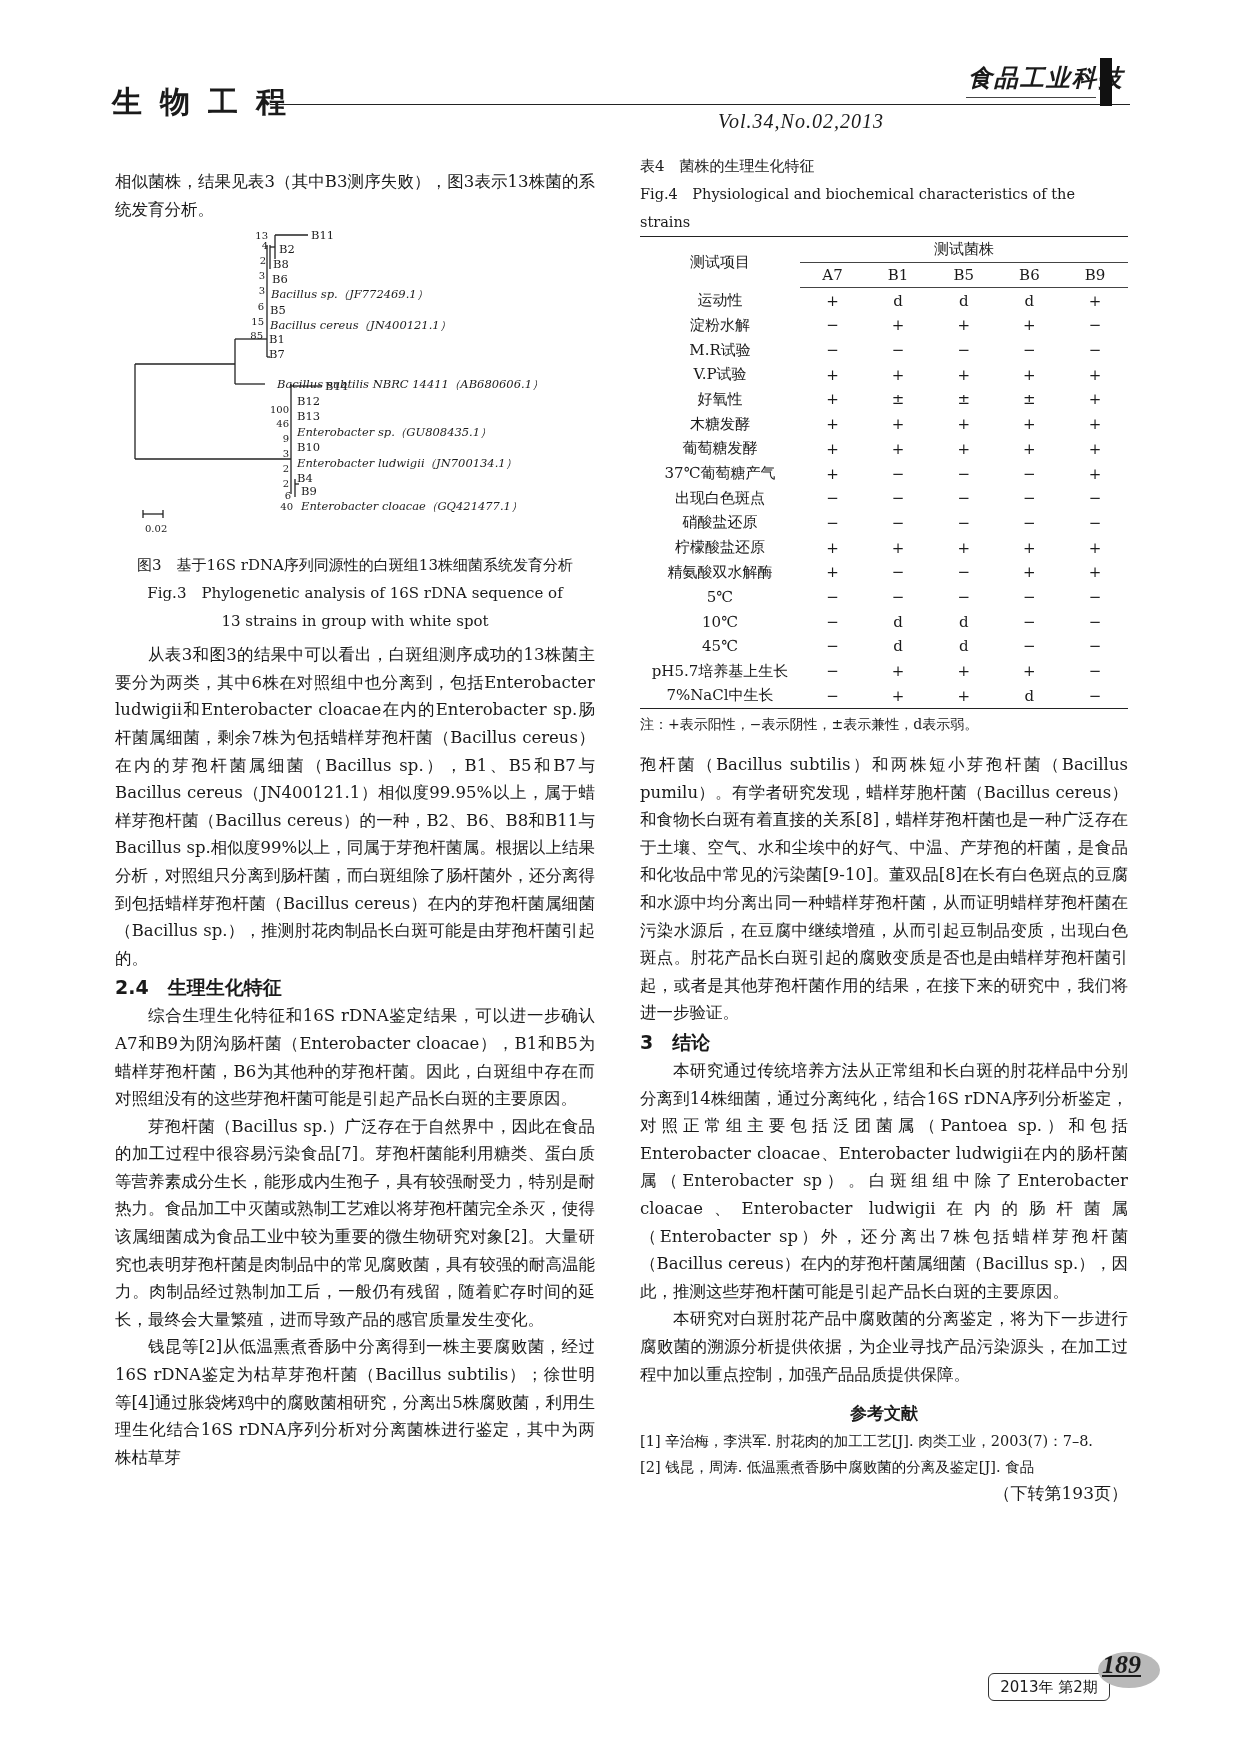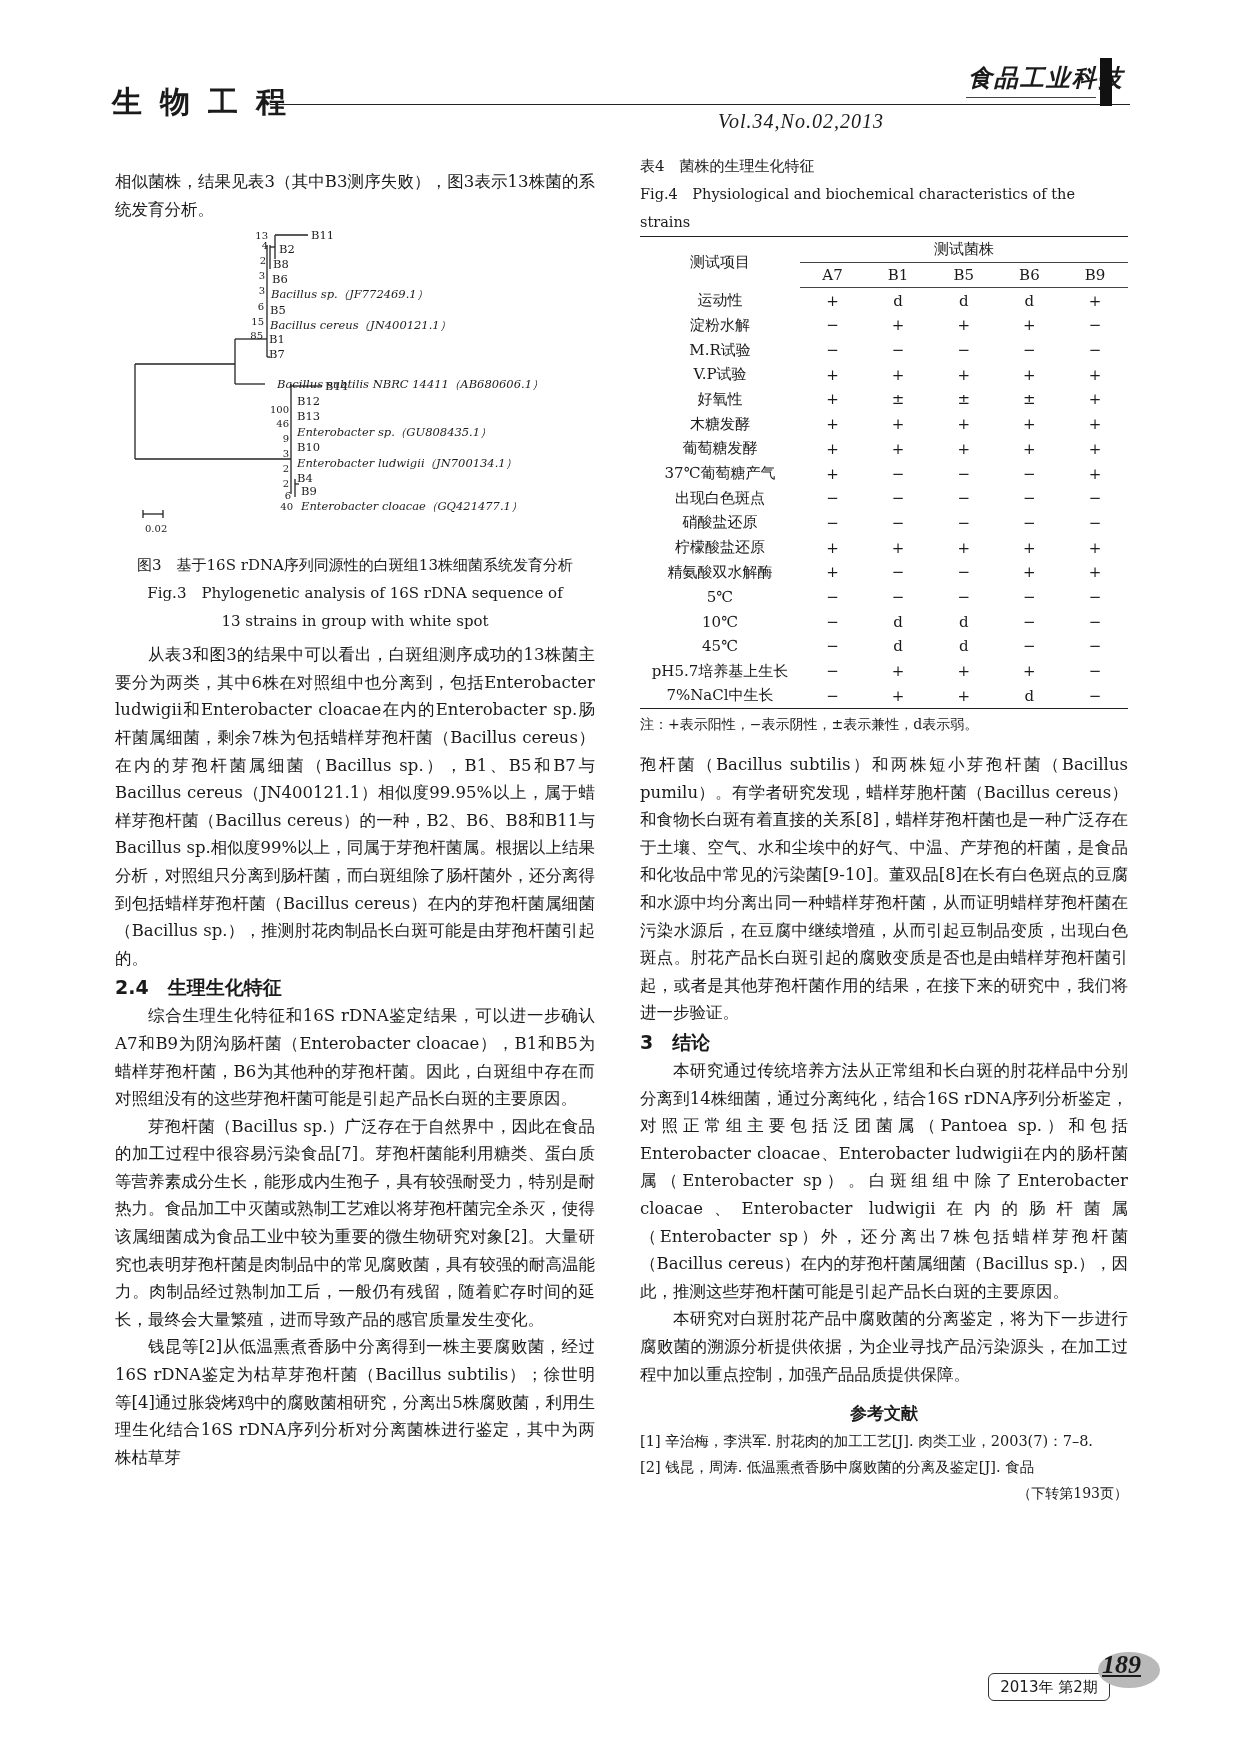--- a/index.html
+++ b/index.html
@@ -39,21 +39,21 @@
   table.t4 th, table.t4 td { text-align:center; padding:0; height:24.7px; font-weight:normal; }
   table.t4 thead tr:first-child th { border-top:1.5px solid #222; }
   table.t4 .grp { border-bottom:1px solid #444; }
   table.t4 thead tr:last-child th { border-bottom:1px solid #444; }
   table.t4 tbody tr:last-child td { border-bottom:1.5px solid #222; }
   .tnote { font-size:14px; line-height:26px; margin-top:2px; }
 
   .refs-title { text-align:center; font-size:17px; font-weight:bold; line-height:30px; margin-top:10px;
                 font-family:"DejaVu Sans","Liberation Sans",sans-serif; }
   .ref { font-size:14.5px; line-height:26px; text-align:justify; }
-  .cont { text-align:right; font-size:14px; line-height:26px; }
+  .cont { text-align:right; font-size:17px; line-height:26px; }
 
   .foot-box { left:988px; top:1673px; width:120px; height:26px; border:1.2px solid #333;
               border-radius:6px; font-family:"DejaVu Sans","Liberation Sans",sans-serif;
               font-size:15px; line-height:26px; text-align:center; }
   .foot-ellipse { left:1098px; top:1652px; width:62px; height:36px; background:#b9b9b9;
                   border-radius:50%; }
   .foot-page { left:1102px; top:1650px; font-size:26px; font-style:italic; font-weight:bold;
                font-family:"Liberation Serif",serif;text-decoration:underline; }
 </style>
 </head>

